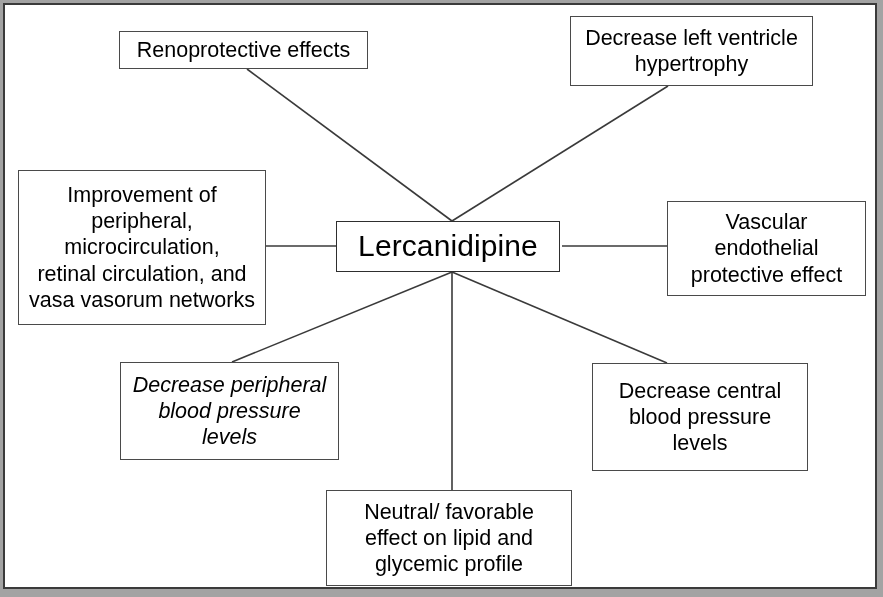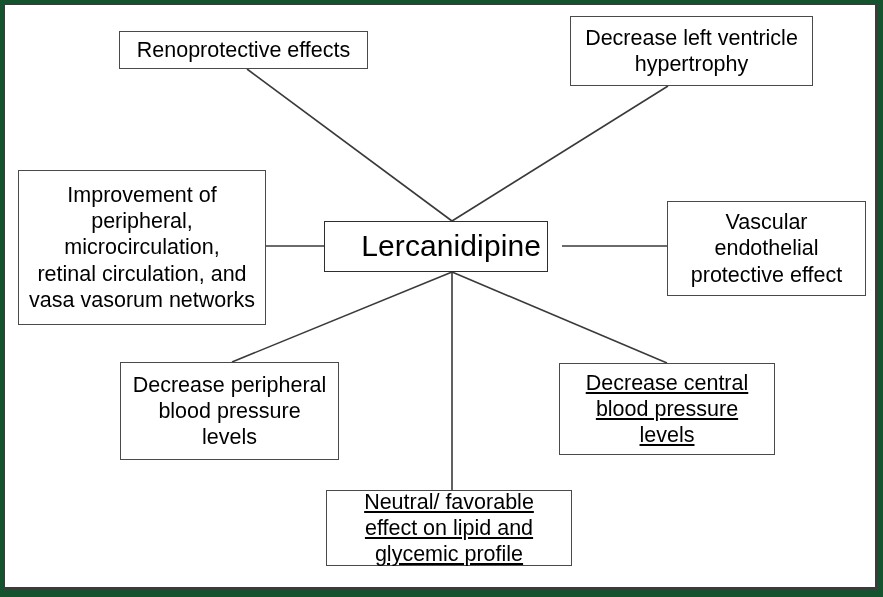--- a/index.html
+++ b/index.html
@@ -7,21 +7,21 @@
     padding: 0;
     background: #ffffff;
   }
   body {
     font-family: "Liberation Sans", sans-serif;
   }
   #canvas {
     position: relative;
     width: 883px;
     height: 597px;
-    background: #14532d;
+    background: #a3a3a3;
     overflow: hidden;
   }
   #outer-frame {
     position: absolute;
     left: 3px;
     top: 3px;
     width: 874px;
     height: 586px;
     border: 2px solid #3b3b3b;
     box-sizing: border-box;
@@ -59,21 +59,21 @@
     border-color: #2e2e2e;
   }
   #node-center .node-text {
     font-size: 30px;
     letter-spacing: 0.1px;
   }
   #node-reno .node-text { font-size: 21.5px; }
   #node-lvh .node-text { font-size: 21.5px; }
   #node-improvement .node-text { font-size: 21.5px; }
   #node-vascular .node-text { font-size: 21.5px; }
-  #node-peripheral-bp .node-text { font-size: 21.5px; }
+  #node-peripheral-bp .node-text { font-size: 21.5px; font-style: italic; }
   #node-central-bp .node-text { font-size: 21.5px; }
   #node-lipid .node-text { font-size: 21.5px; }
 </style>
 </head>
 <body>
 
 <div id="canvas">
 
   <div id="outer-frame"></div>
 
@@ -111,29 +111,29 @@
 retinal circulation, and
 vasa vasorum networks</span>
   </div>
 
   <div class="node" id="node-peripheral-bp" style="left: 120px; top: 362px; width: 219px; height: 98px;">
     <span class="node-text">Decrease peripheral
 blood pressure
 levels</span>
   </div>
 
-  <div class="node" id="node-central-bp" style="left: 559px; top: 363px; width: 216px; height: 92px; text-decoration: underline;">
+  <div class="node" id="node-central-bp" style="left: 592px; top: 363px; width: 216px; height: 108px;">
     <span class="node-text">Decrease central
 blood pressure
 levels</span>
   </div>
 
-  <div class="node" id="node-lipid" style="left: 326px; top: 490px; width: 246px; height: 76px; text-decoration: underline;">
+  <div class="node" id="node-lipid" style="left: 326px; top: 490px; width: 246px; height: 96px;">
     <span class="node-text">Neutral/ favorable
 effect on lipid and
 glycemic profile</span>
   </div>
 
-  <div class="node" id="node-center" style="left: 324px; top: 221px; width: 224px; height: 51px; text-align: right;">
+  <div class="node" id="node-center" style="left: 336px; top: 221px; width: 224px; height: 51px;">
     <span class="node-text">Lercanidipine</span>
   </div>
 
 </div>
 
 </body></html>

